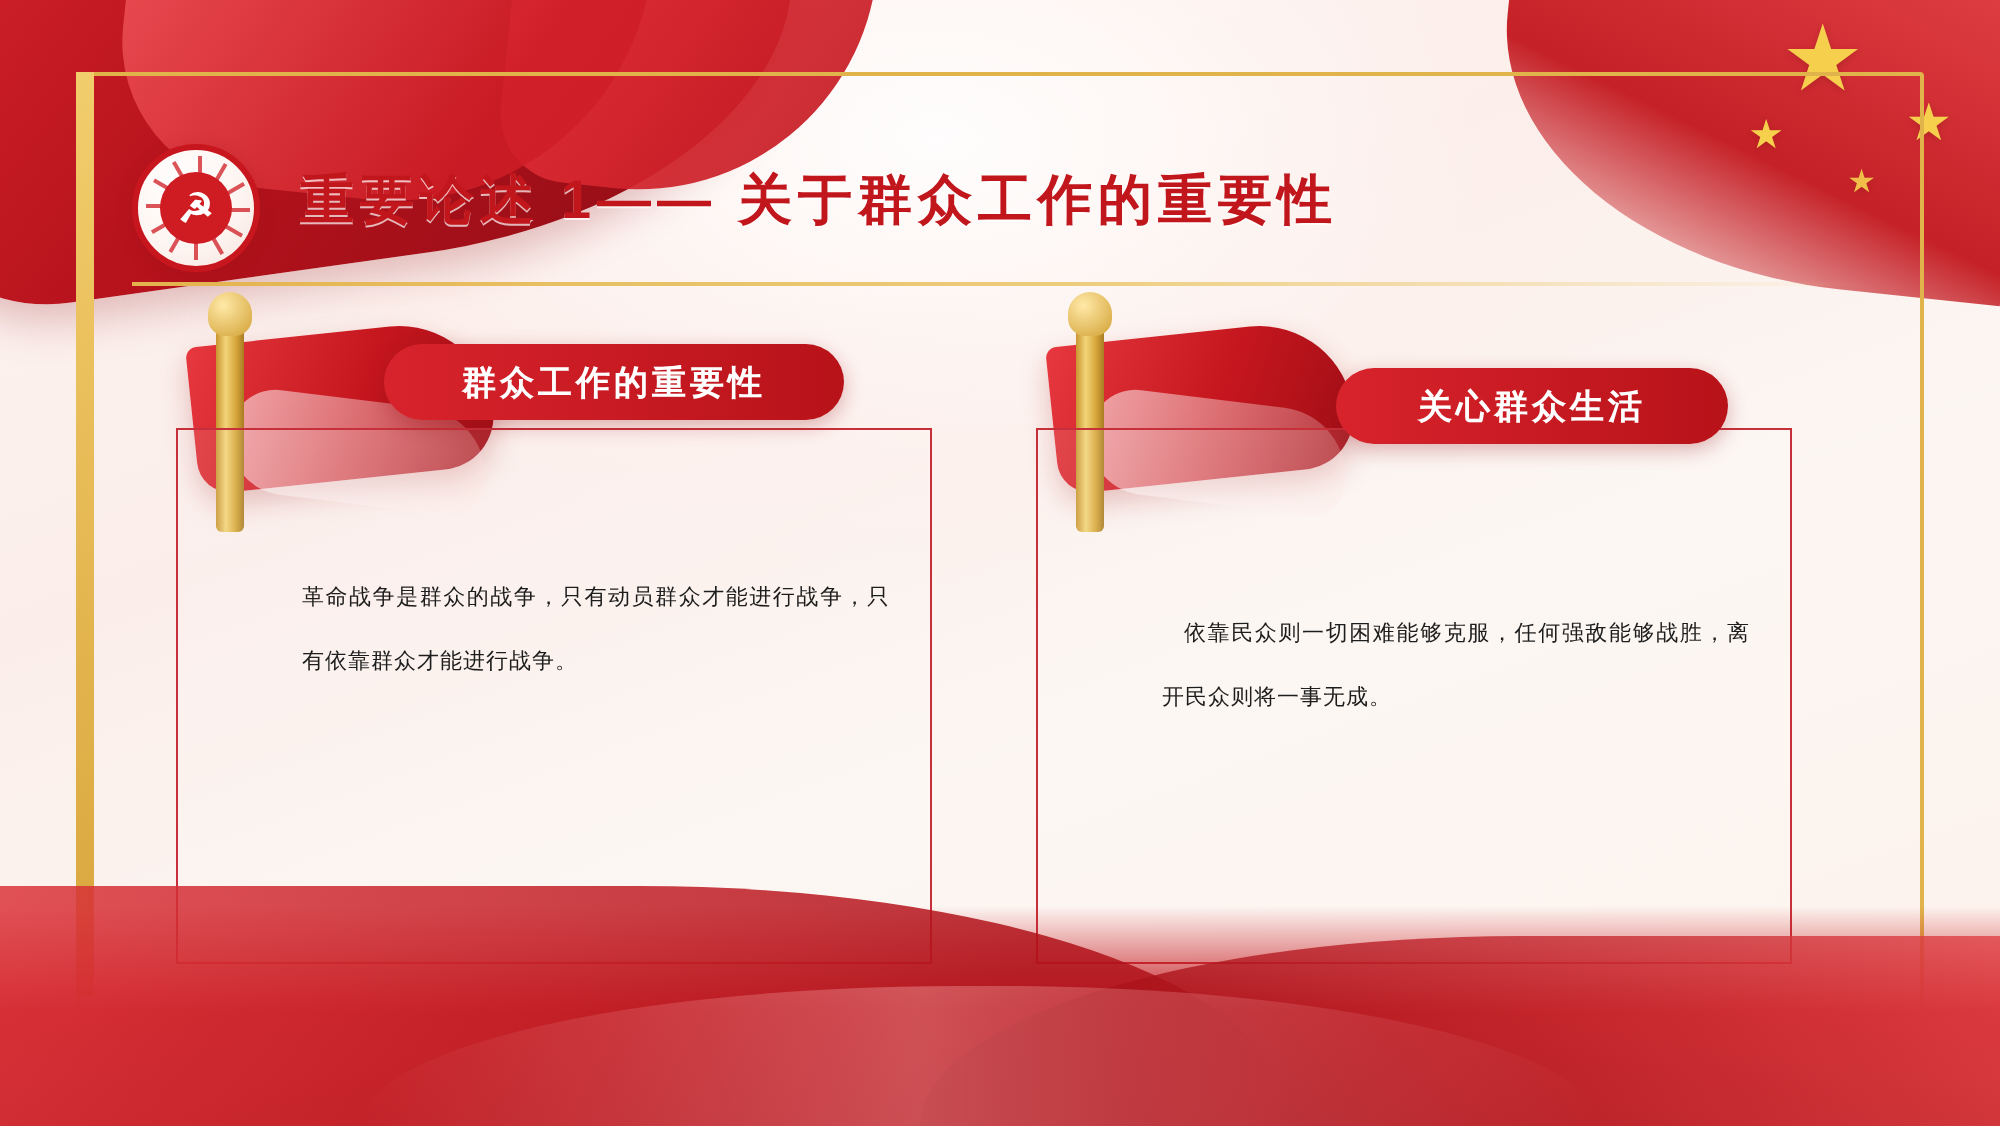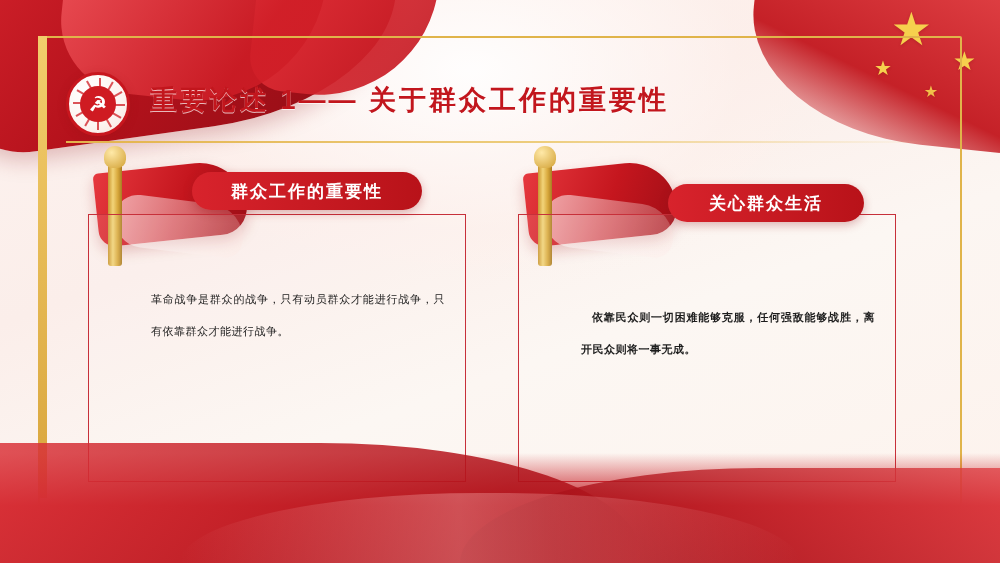--- a/index.html
+++ b/index.html
@@ -211,21 +211,21 @@
     position: absolute; left: 22px; right: 20px; top: 68px;
     font-size: 11px;
     line-height: 32px;
     color: #1d1d1d;
     letter-spacing: .5px;
     text-align: justify;
     margin-left: 40px;
   }
   .card.right .card-text { top: 86px; }
   .card-text p { margin: 0; }
-  .card-text p.indent { text-indent: 1em; font-weight: bold; }
+  .card-text p.indent { text-indent: 1em; }
 </style>
 </head>
 <body>
 
 <div id="slide">
 
   <div class="bg-glow"></div>
   <div class="top-ribbon"></div>
   <div class="top-ribbon-2"></div>
   <div class="corner-red-tr"></div>

